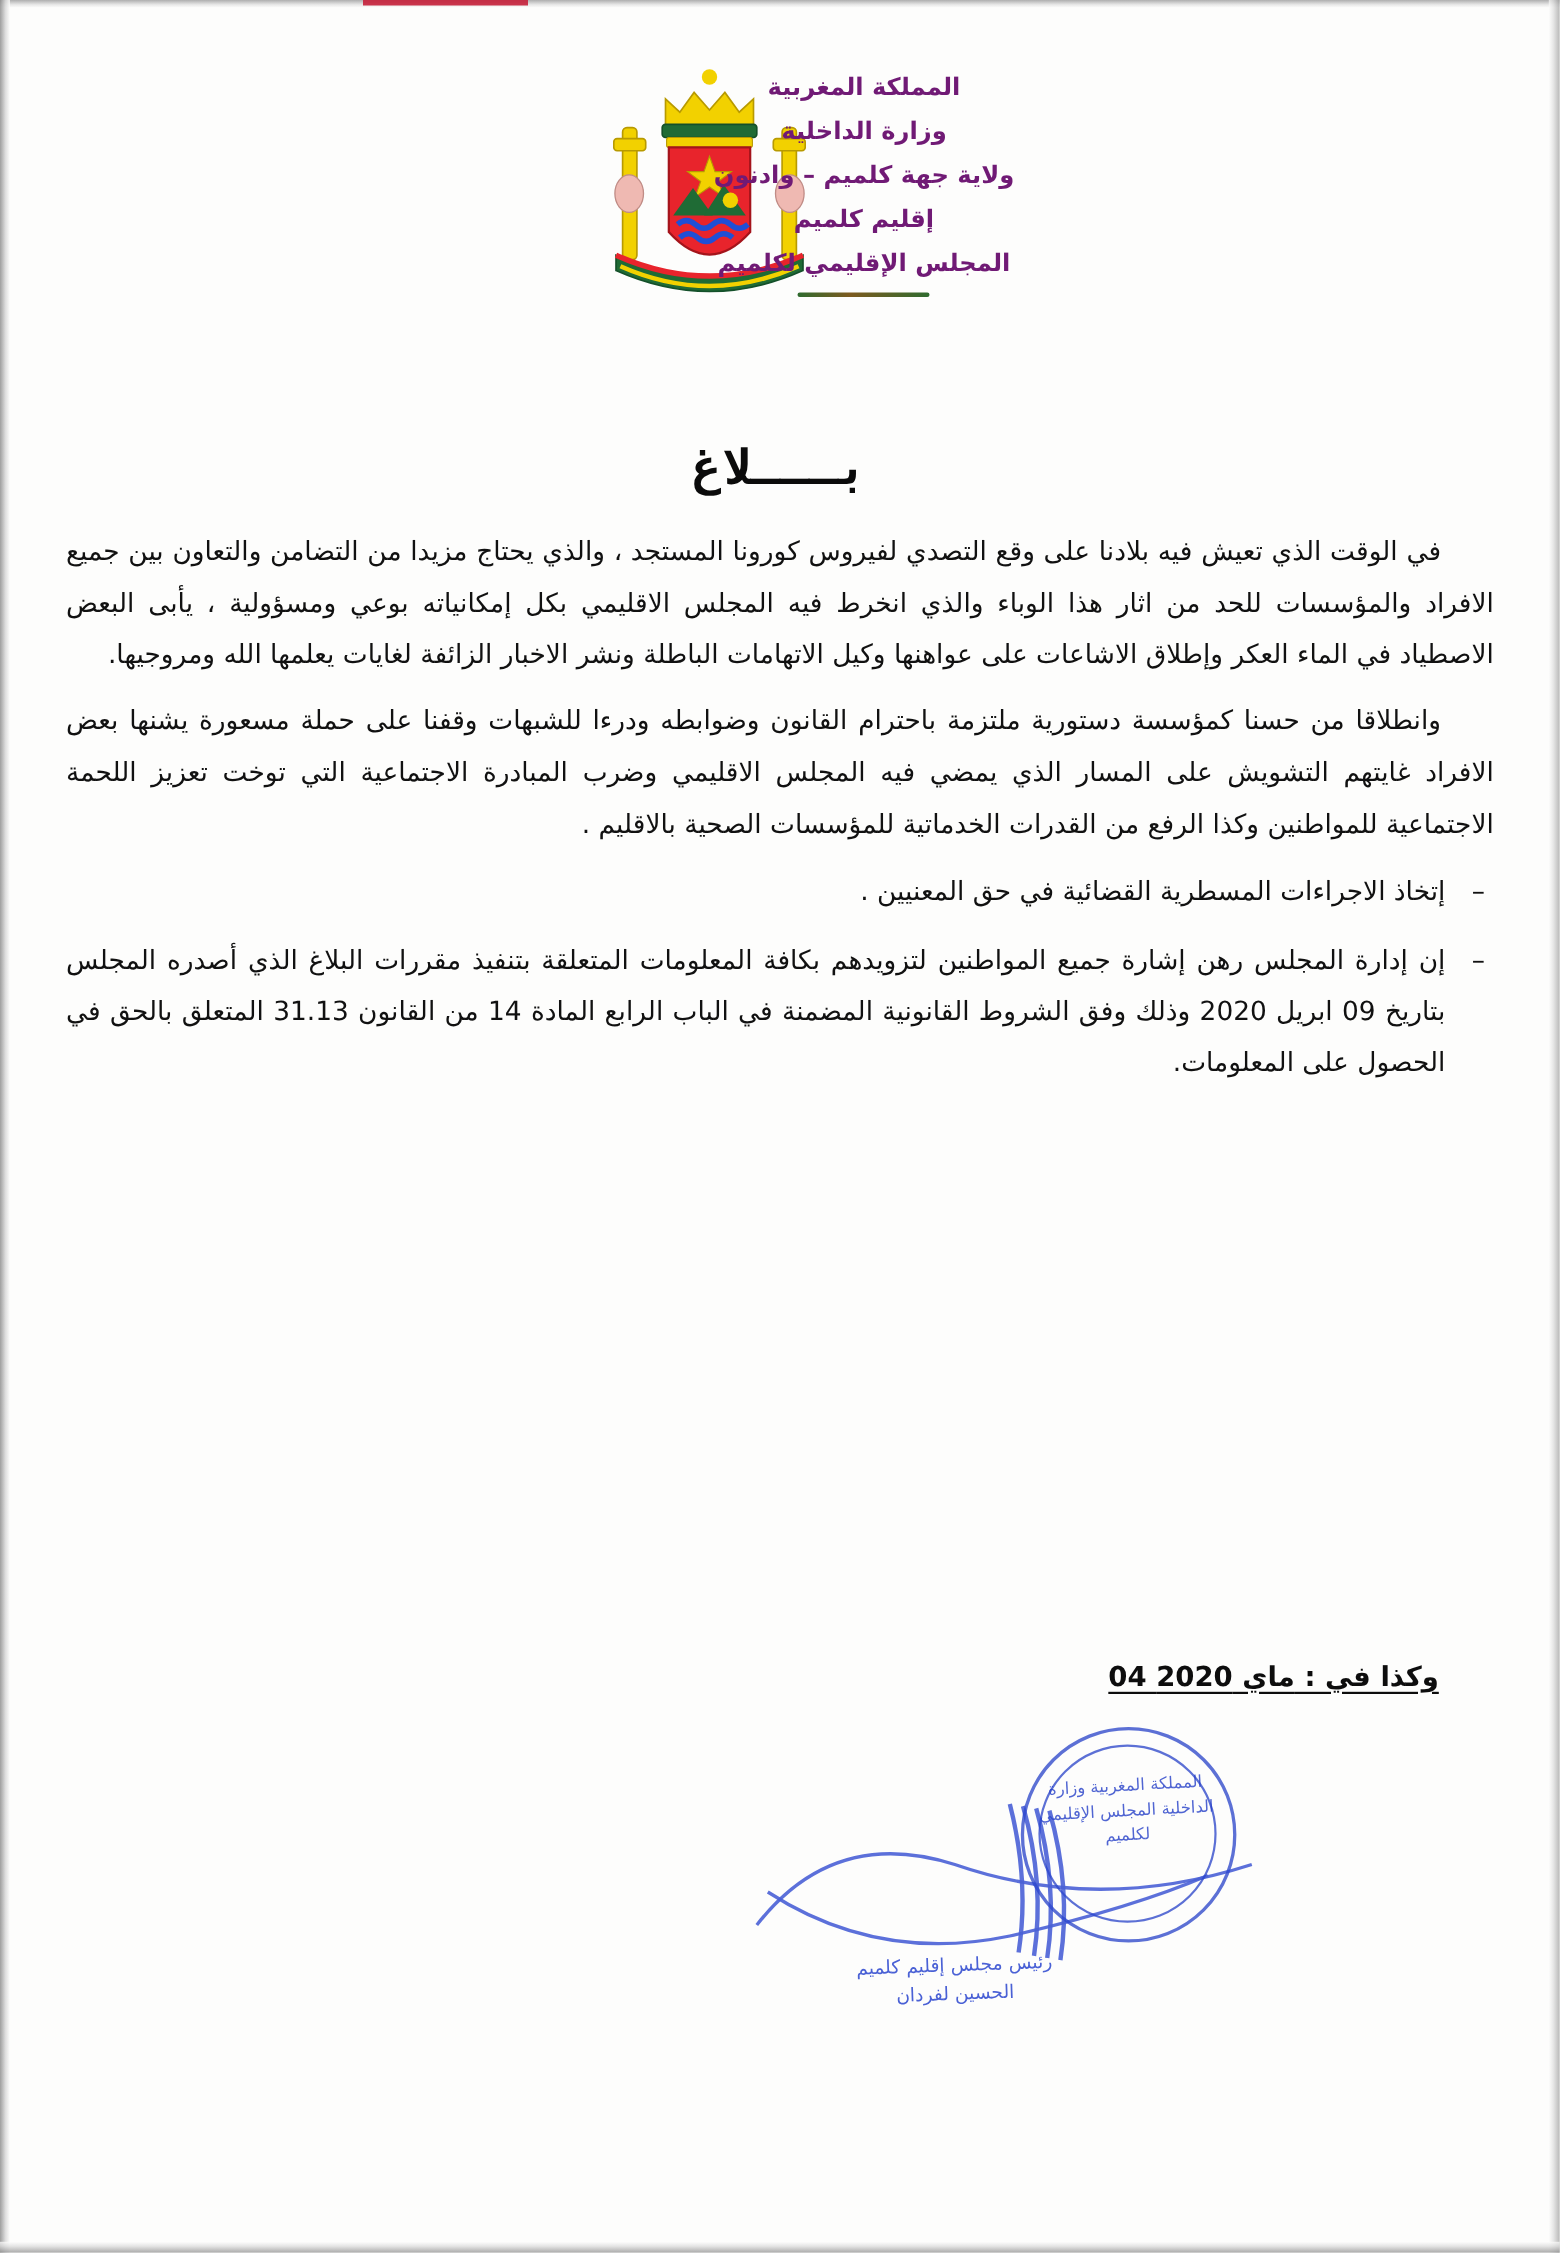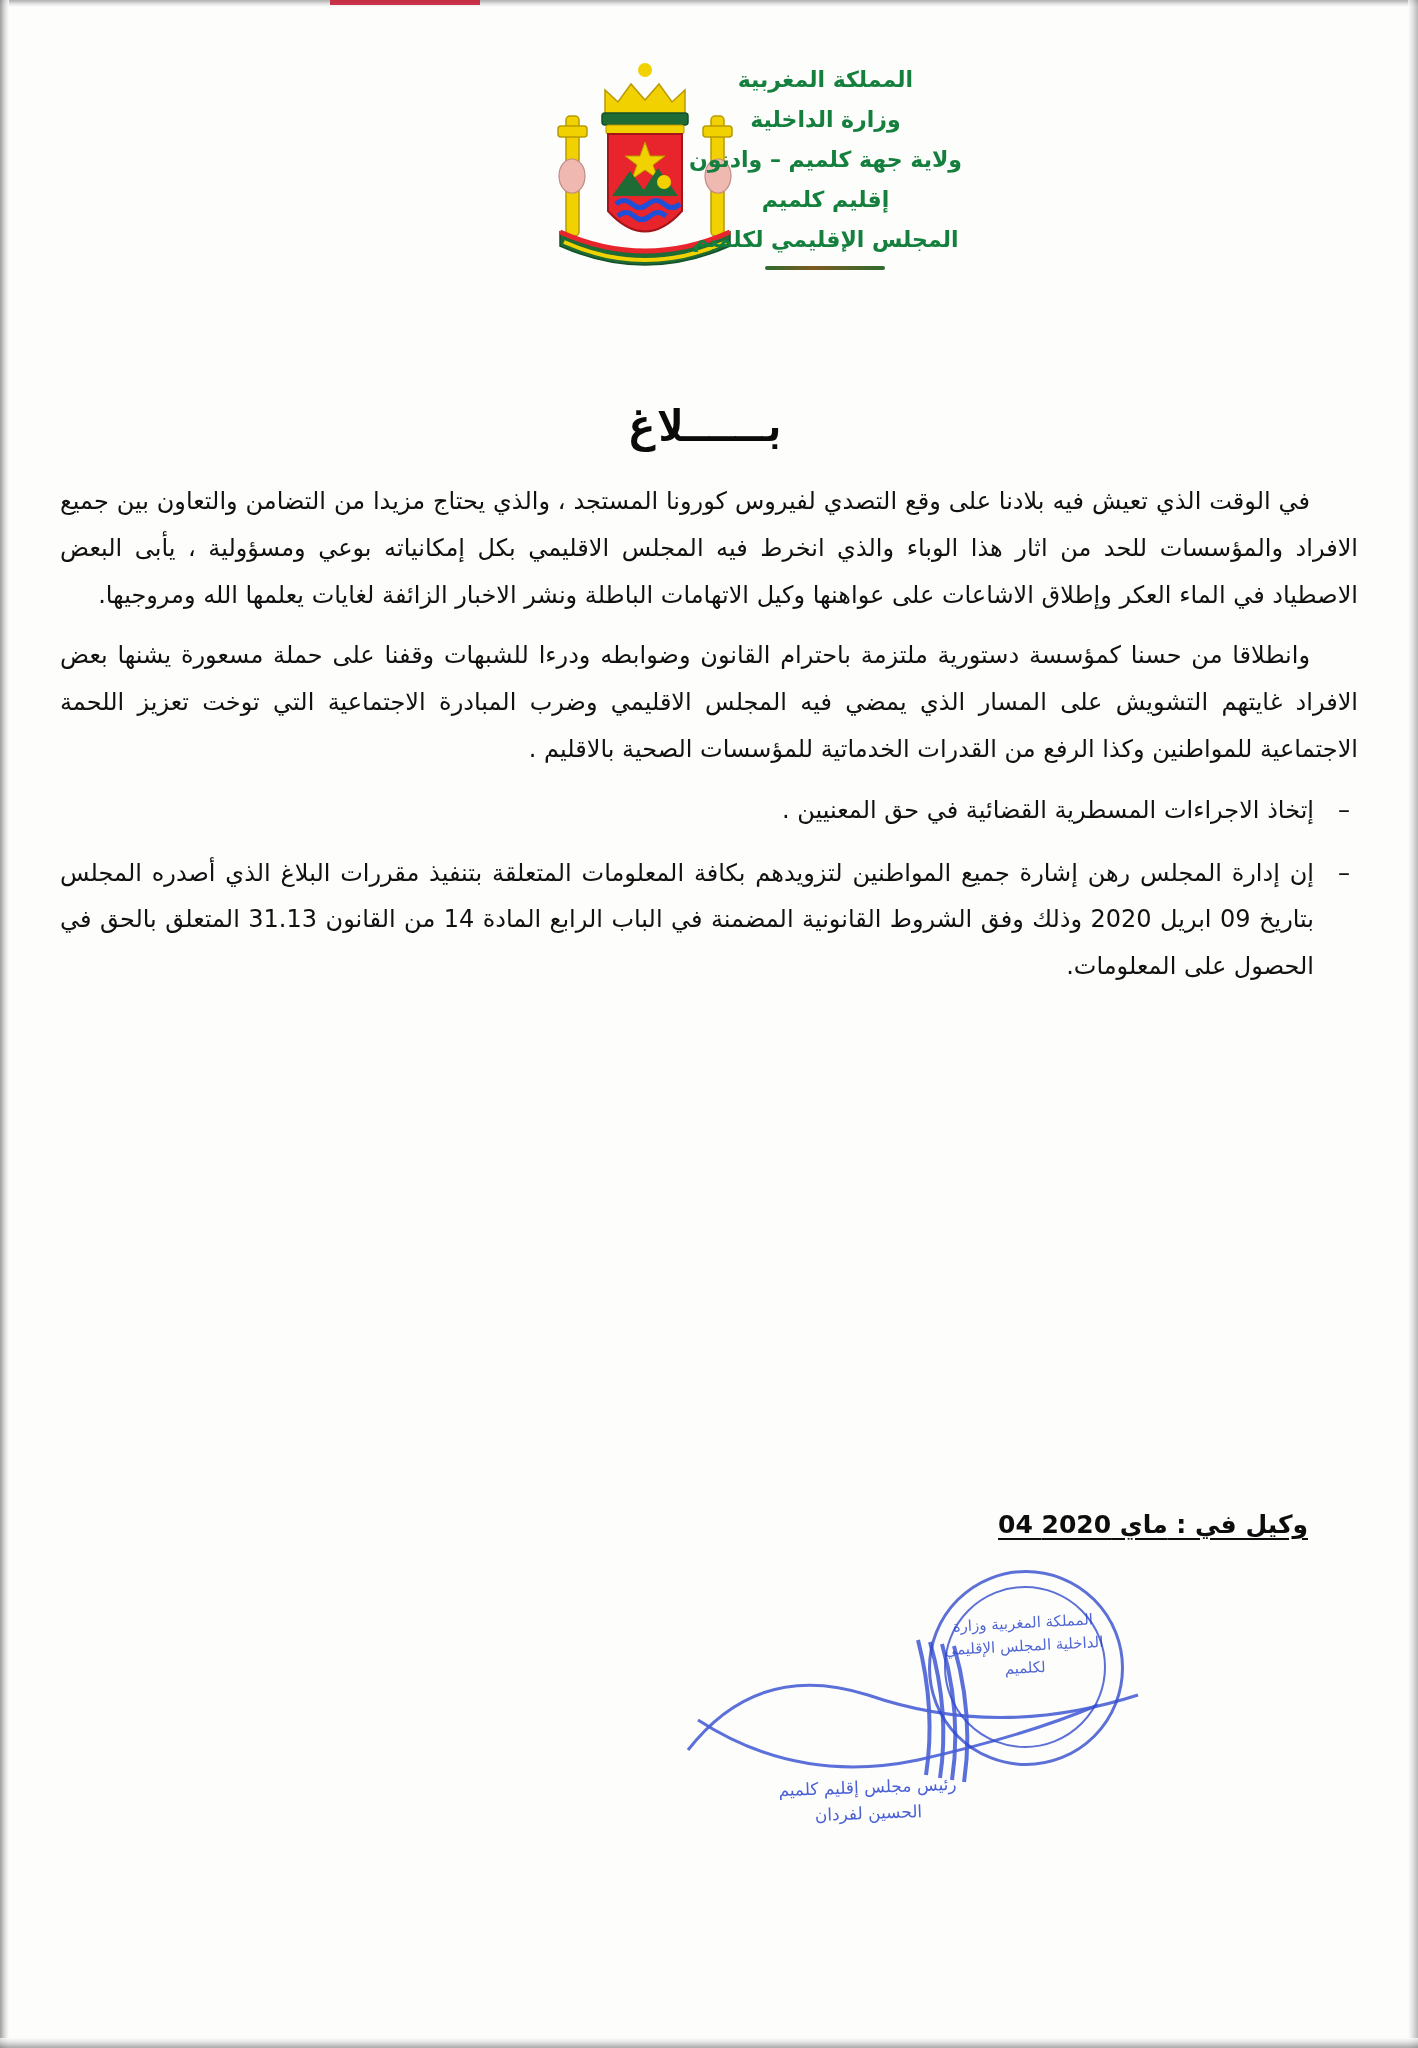--- a/index.html
+++ b/index.html
@@ -68,26 +68,26 @@
   }
   .emblem {
     position: absolute;
     left: 530px;
     top: 8px;
     width: 230px;
     height: 230px;
   }
   .ministry-block {
     position: absolute;
-    right: 456px;
+    right: 496px;
     top: 12px;
     text-align: center;
     line-height: 1.82;
     font-size: 22px;
-    color: #15803d;
+    color: #701a75;
     font-family: "DejaVu Sans", sans-serif;
     font-weight: 600;
   }
   .ministry-block div { white-space: nowrap; }
   .ministry-underline {
     margin: 6px auto 0;
     width: 120px;
     height: 4px;
     background: linear-gradient(90deg,#2f6b2f 0%, #7d5a1f 40%, #2f6b2f 100%);
     border-radius: 2px;
@@ -283,21 +283,21 @@
       </li>
       <li>
         <span class="dash">–</span>
         <span>إن إدارة المجلس رهن إشارة جميع المواطنين لتزويدهم بكافة المعلومات المتعلقة بتنفيذ مقررات البلاغ الذي أصدره المجلس بتاريخ 09 ابريل 2020 وذلك وفق الشروط القانونية المضمنة في الباب الرابع المادة 14 من القانون 31.13 المتعلق بالحق في الحصول على المعلومات.</span>
       </li>
     </ul>
 
   </div>
 
   <div class="place-date">
-    <span class="u">وكيل في : </span><span class="u ltr-num">04 ماي 2020</span>
+    <span class="u">وكذا في : </span><span class="u ltr-num">04 ماي 2020</span>
   </div>
 
   <div class="stamp-area">
 
     <div class="stamp-circle"></div>
     <div class="stamp-circle inner"></div>
     <div class="stamp-text">المملكة المغربية
 وزارة الداخلية
 المجلس الإقليمي لكلميم</div>
 

